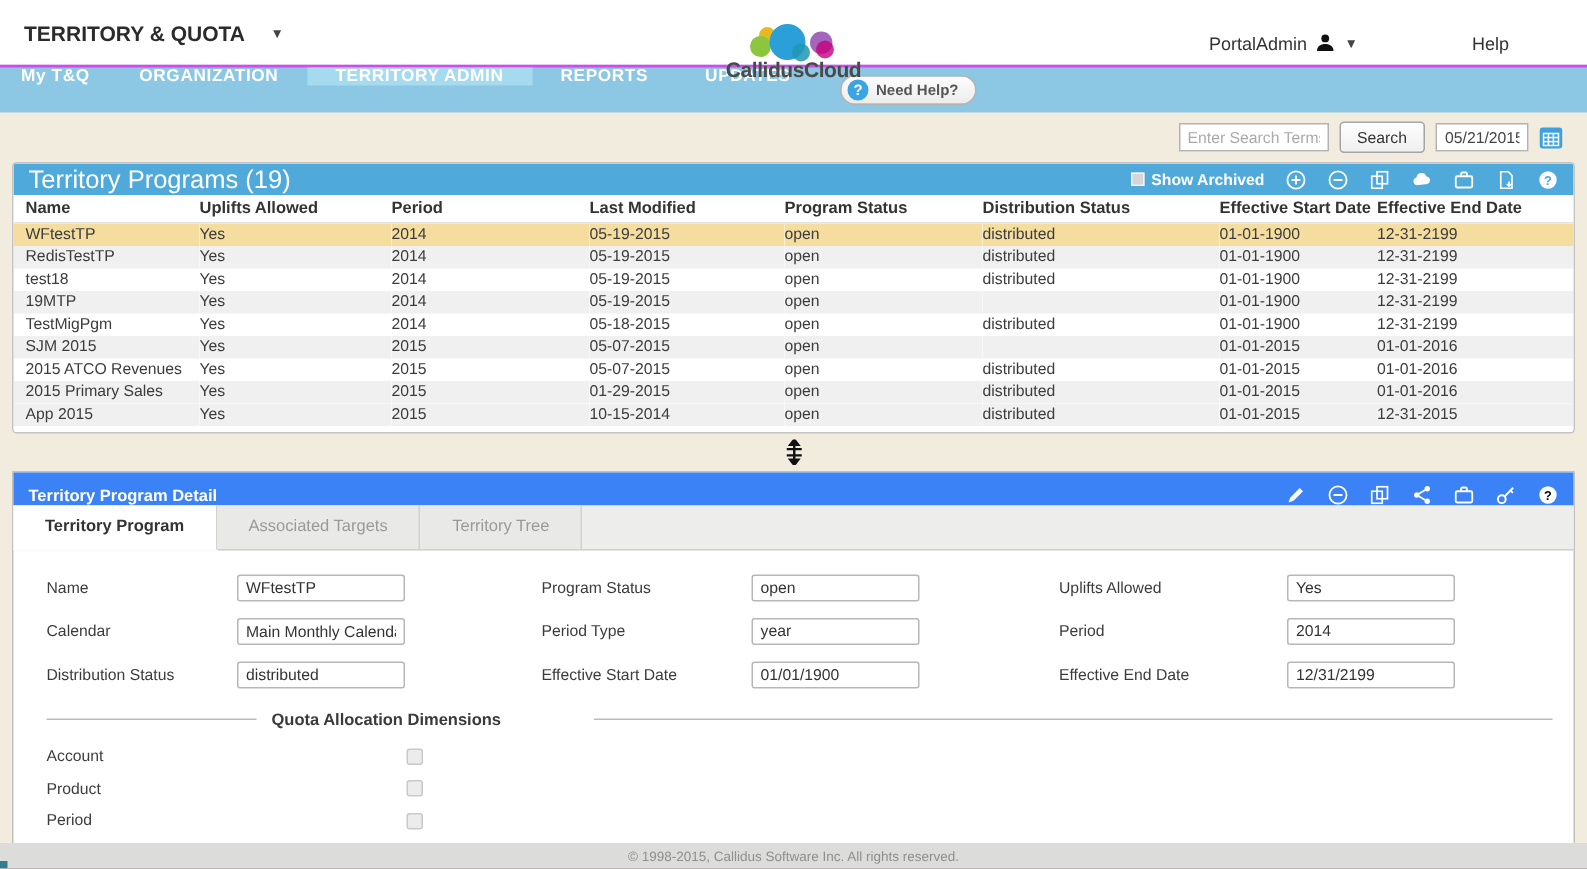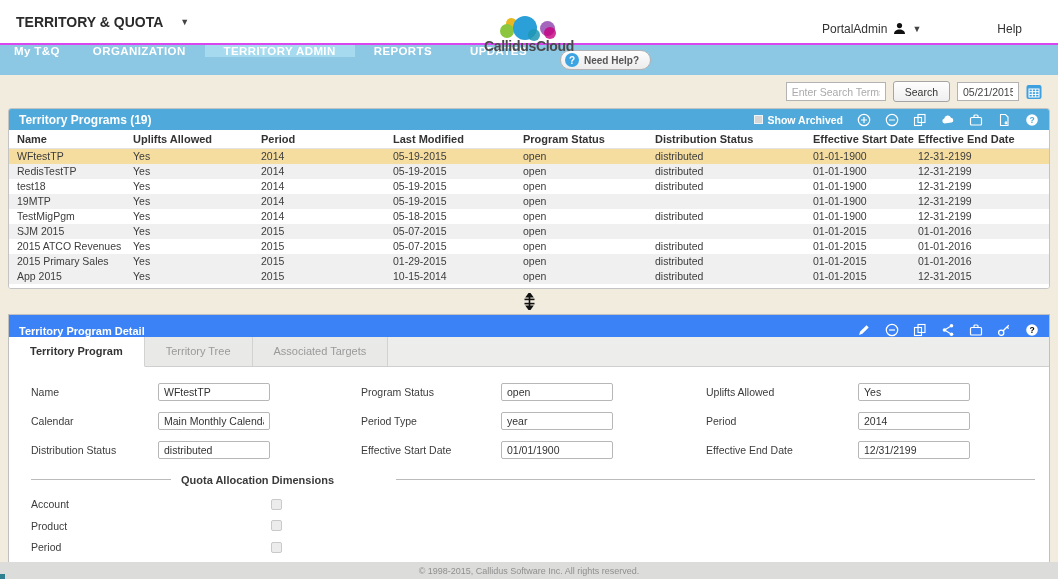--- a/index.html
+++ b/index.html
@@ -16,21 +16,21 @@
           width:110px; text-align:center; }
   .logo-cloud { position:relative; height:26px; width:58px; margin:0 auto; }
   .logo-cloud i { position:absolute; border-radius:50%; display:block; }
   .lc-yellow { width:11px; height:11px; background:#e8b820; left:6px; top:3px; }
   .lc-green  { width:14px; height:14px; background:#8cc63e; left:0px;  top:9px; }
   .lc-blue   { width:24px; height:24px; background:#2a9fd8; left:13px; top:1px; }
   .lc-purple { width:15px; height:15px; background:#9b59b6; left:40px; top:6px; opacity:.92; }
   .lc-magenta{ width:12px; height:12px; background:#c5007f; left:44px; top:12px; opacity:.8; }
   .lc-teal   { width:12px; height:12px; background:#1f96b4; left:28px; top:14px; opacity:.85; }
   .logo-text { font-size:14px; font-weight:bold; color:#4a4a4a; letter-spacing:-0.3px; margin-top:-3px; }
-  .top-right { position:absolute; right:0; top:0; height:57px; display:flex; align-items:center; }
+  .top-right { position:absolute; right:16px; top:0; height:57px; display:flex; align-items:center; }
   .user-menu { display:flex; align-items:center; gap:6px; font-size:12px; color:#333; cursor:pointer; }
   .help-link { font-size:12px; color:#333; margin:0 36px 0 76px; cursor:pointer; }
 
   
   .navbar { height:32px; background:#8cc7e3; border-top:2px solid #d946ef;
             display:flex; align-items:flex-start; }
   .tab { display:flex; align-items:center; padding:0 19px; color:#fff; font-size:11.5px;
          font-weight:bold; letter-spacing:.4px; cursor:pointer; }
   .tab.first { padding:0 14px; }
   .tab.active { background:#a6daef; }
@@ -49,21 +49,21 @@
   .search-input { width:100px; }
   .search-input::placeholder { color:#aaa; }
   .search-btn { height:21px; padding:0 11px; font-size:10.5px; color:#333;
                 background:linear-gradient(#fefefe,#efefef); border:1px solid #a5a5a5;
                 border-radius:3px; cursor:pointer; font-family:inherit; }
   .date-input { width:62px; }
 
   
   .programs { margin:0 8px; background:#fff; border:1px solid #c4c4c4; border-radius:3px; overflow:hidden; }
   .panel-head { height:21px; background:#4fa9da; display:flex; align-items:center; padding:0 10px; }
-  .panel-title { color:#fff; font-size:12px; font-weight:bold; }
+  .panel-title { color:#fff; font-size:17px; font-weight:normal; }
   .head-tools { margin-left:auto; display:flex; align-items:center; gap:14px; }
   .show-arch { display:flex; align-items:center; gap:5px; color:#fff; font-size:10.5px;
                font-weight:bold; cursor:pointer; }
   .cbx { width:9px; height:9px; background:#d6d6d6; border:1px solid #eef5f9; display:inline-block; }
   .tool-icon { width:14px; height:14px; display:flex; cursor:pointer; }
   .tool-icon svg { width:14px; height:14px; }
 
   table.grid { width:100%; border-collapse:collapse; table-layout:fixed; font-size:10.5px; color:#3c3c3c; }
   table.grid th { text-align:left; font-weight:bold; font-size:11px; color:#333;
                   padding:3px 4px 3px 0; border-bottom:1px solid #e3e3e3; background:#fff; }
@@ -405,22 +405,22 @@
           <svg viewBox="0 0 14 14">
               <circle cx="7" cy="7" r="5.8" fill="#fff"></circle>
               <text x="7" y="10" text-anchor="middle" font-size="8.5" font-weight="bold" fill="#000" font-family="Liberation Sans, sans-serif">?</text>
             </svg>
           </span>
       </div>
     </div>
 
     <div class="tabstrip">
       <div class="dtab active">Territory Program</div>
+      <div class="dtab">Associated Targets</div>
       <div class="dtab">Territory Tree</div>
-      <div class="dtab">Associated Targets</div>
     </div>
 
     <div class="form">
       <div class="field f-c1">
         <label>Name</label>
         <input type="text" value="WFtestTP" style="">
       </div>
       <div class="field f-c2">
         <label>Program Status</label>
         <input type="text" value="open" style="">

